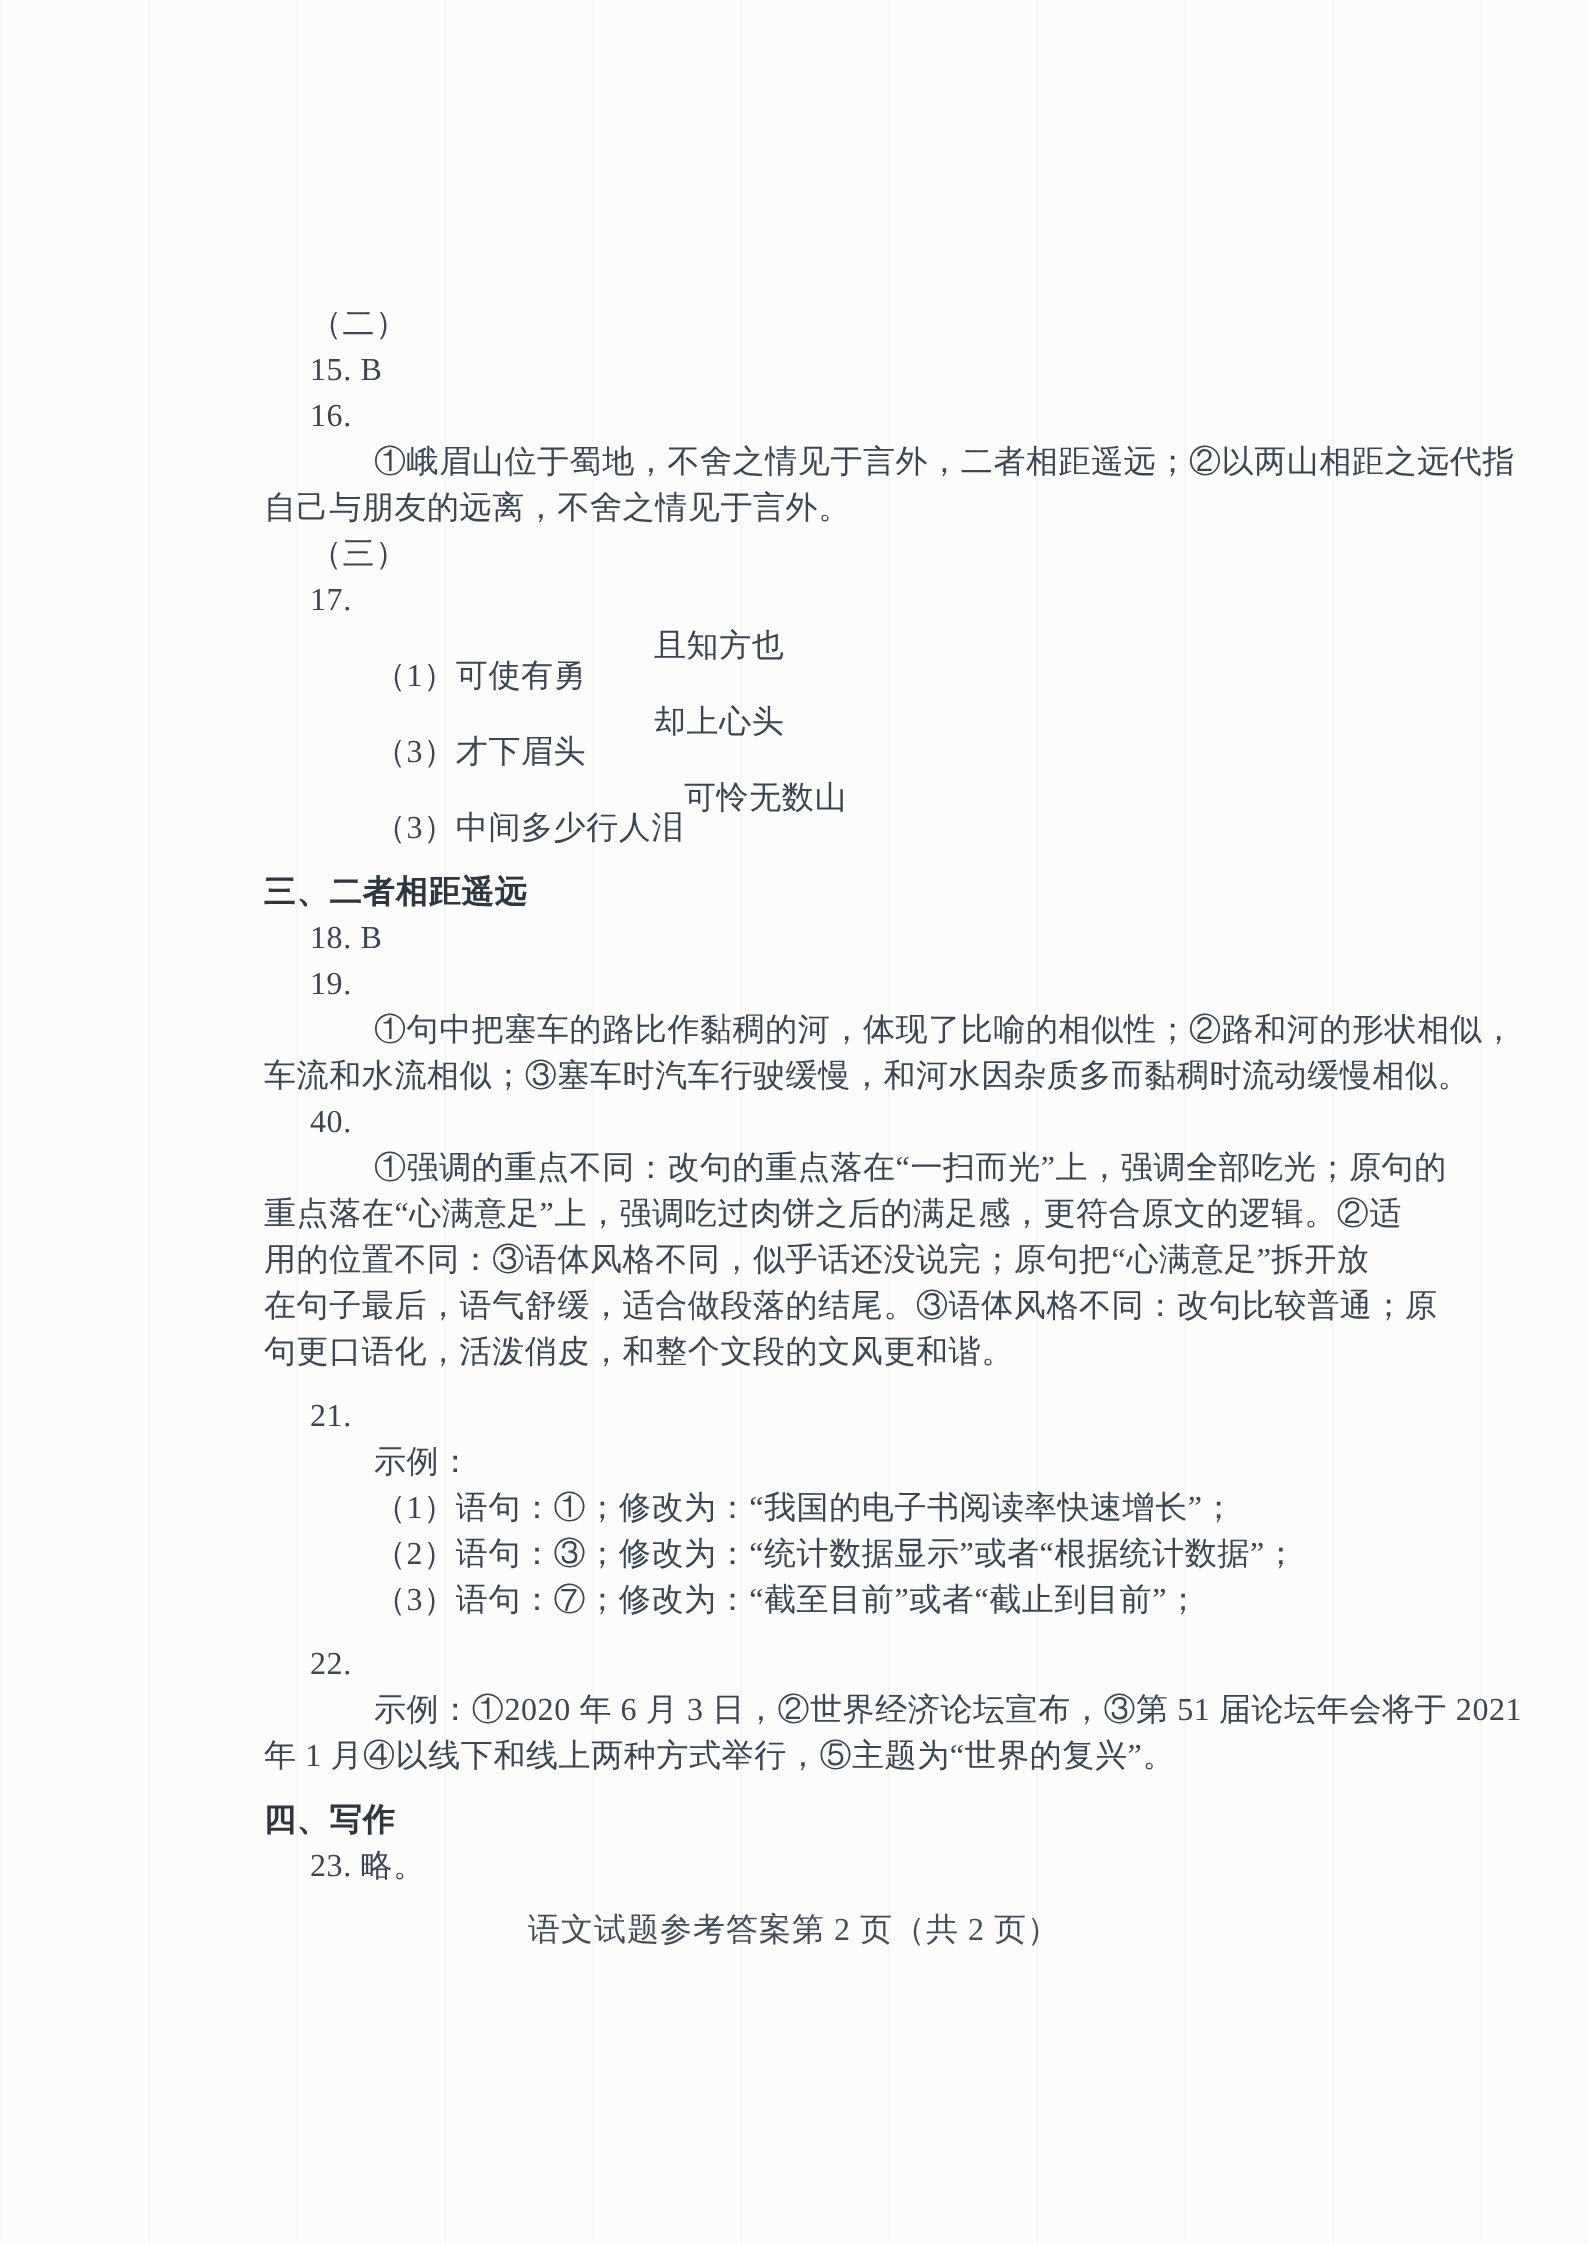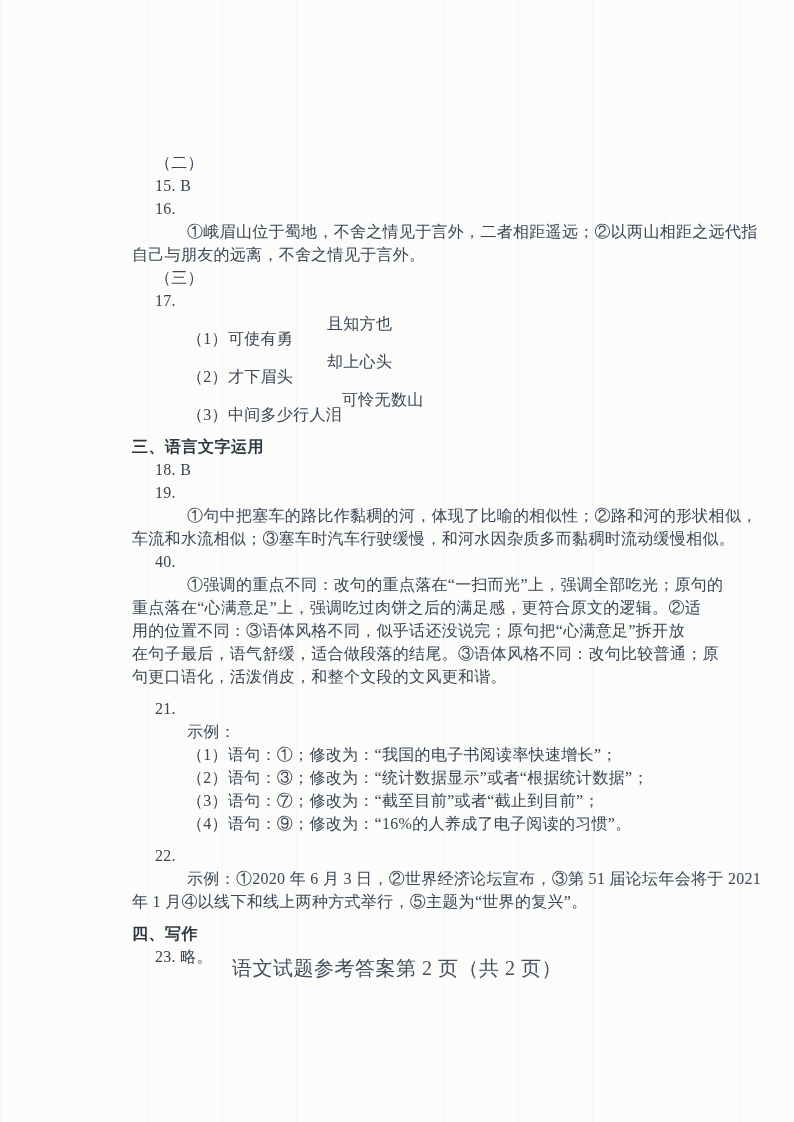--- a/index.html
+++ b/index.html
@@ -45,21 +45,21 @@
   }
   .pair { display: flex; }
   .pair .pl { display: inline-block; min-width: 140px; margin-top: 15px; }
   .pair .pr { display: inline-block; }
   .footer {
     position: absolute;
     left: 0;
     top: 955px;
     width: 100%;
     text-align: center;
-    font-size: 20px;
+    font-size: 16px;
     color: #424e5a;
     letter-spacing: 0.5px;
   }
 </style>
 </head>
 <body>
 
 <div class="page">
   <main class="content">
 
@@ -69,45 +69,44 @@
     <div class="line ind2">①峨眉山位于蜀地，不舍之情见于言外，二者相距遥远；②以两山相距之远代指</div>
     <div class="line">自己与朋友的远离，不舍之情见于言外。</div>
 
     <div class="line ind1">（三）</div>
     <div class="line ind1">17.</div>
     <div class="line ind2 pair">
       <span class="pl">（1）可使有勇</span>
       <span class="pr">且知方也</span>
     </div>
     <div class="line ind2 pair">
-      <span class="pl">（2）才下眉头</span>
+      <span class="pl">（3）才下眉头</span>
       <span class="pr">却上心头</span>
     </div>
     <div class="line ind2 pair">
       <span class="pl">（3）中间多少行人泪</span>
       <span class="pr">可怜无数山</span>
     </div>
 
-    <div class="line heading gap">三、语言文字运用</div>
+    <div class="line heading gap">三、二者相距遥远</div>
     <div class="line ind1">18. B</div>
     <div class="line ind1">19.</div>
     <div class="line ind2">①句中把塞车的路比作黏稠的河，体现了比喻的相似性；②路和河的形状相似，</div>
     <div class="line">车流和水流相似；③塞车时汽车行驶缓慢，和河水因杂质多而黏稠时流动缓慢相似。</div>
     <div class="line ind1">40.</div>
     <div class="line ind2">①强调的重点不同：改句的重点落在“一扫而光”上，强调全部吃光；原句的</div>
     <div class="line">重点落在“心满意足”上，强调吃过肉饼之后的满足感，更符合原文的逻辑。②适</div>
     <div class="line">用的位置不同：③语体风格不同，似乎话还没说完；原句把“心满意足”拆开放</div>
     <div class="line">在句子最后，语气舒缓，适合做段落的结尾。③语体风格不同：改句比较普通；原</div>
     <div class="line">句更口语化，活泼俏皮，和整个文段的文风更和谐。</div>
     <div class="line ind1 gap">21.</div>
     <div class="line ind2">示例：</div>
     <div class="line ind2">（1）语句：①；修改为：“我国的电子书阅读率快速增长”；</div>
     <div class="line ind2">（2）语句：③；修改为：“统计数据显示”或者“根据统计数据”；</div>
     <div class="line ind2">（3）语句：⑦；修改为：“截至目前”或者“截止到目前”；</div>
-    <div class="line ind2">（4）语句：⑨；修改为：“16%的人养成了电子阅读的习惯”。</div>
     <div class="line ind1 gap">22.</div>
     <div class="line ind2">示例：①2020 年 6 月 3 日，②世界经济论坛宣布，③第 51 届论坛年会将于 2021</div>
     <div class="line">年 1 月④以线下和线上两种方式举行，⑤主题为“世界的复兴”。</div>
 
     <div class="line heading gap">四、写作</div>
     <div class="line ind1">23. 略。</div>
 
   </main>
 
   <div class="footer">语文试题参考答案第 2 页（共 2 页）</div>

